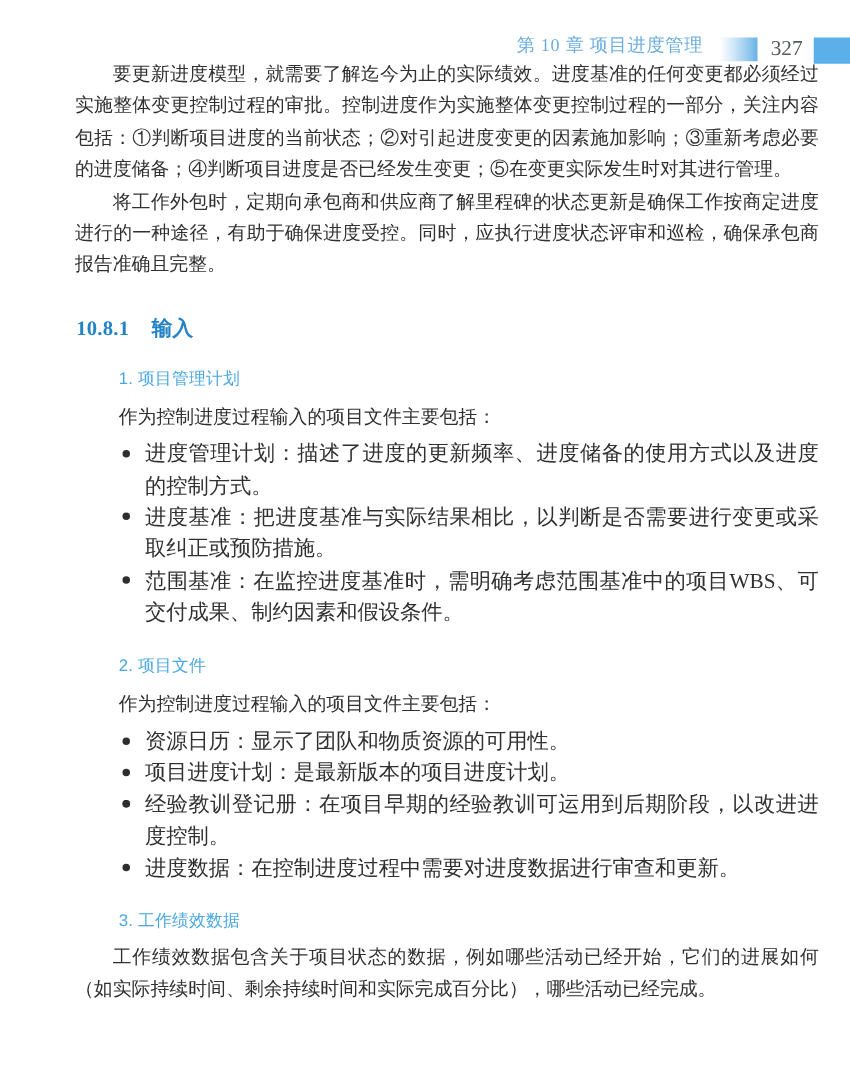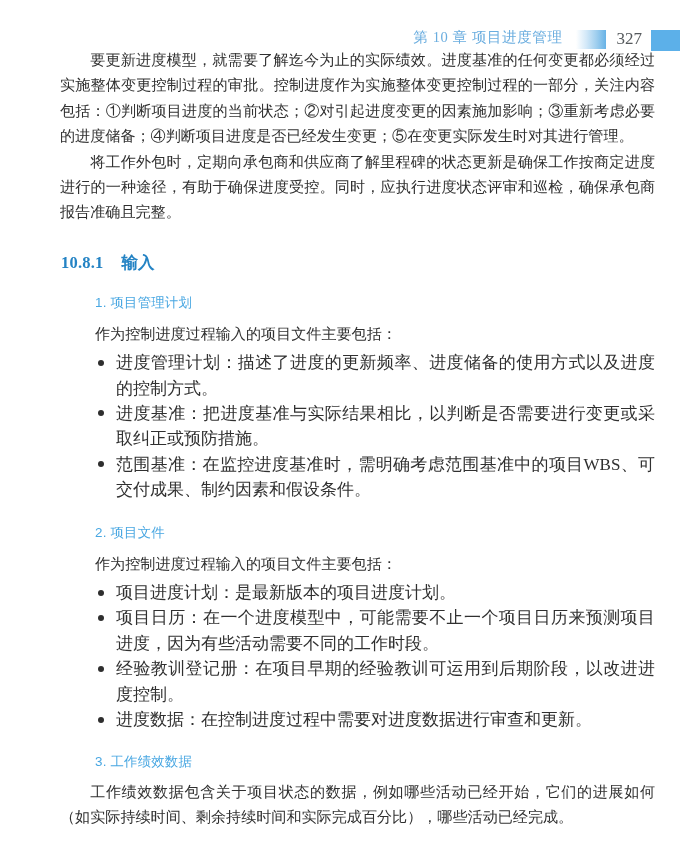--- a/index.html
+++ b/index.html
@@ -184,25 +184,28 @@
         </li>
       </ul>
     </div>
 
     <div class="h4">2. 项目文件</div>
     <div class="body-block">
       <p class="flat">作为控制进度过程输入的项目文件主要包括：</p>
       <ul class="bullets">
         <li>
           <span class="dot"></span>
+          <span>资源日历：显示了团队和物质资源的可用性。</span>
+        </li>
+        <li>
+          <span class="dot"></span>
           <span>项目进度计划：是最新版本的项目进度计划。</span>
         </li>
         <li>
           <span class="dot"></span>
-          <span>项目日历：在一个进度模型中，可能需要不止一个项目日历来预测项目进度，因为有些活动需要不同的工作时段。</span>
         </li>
         <li>
           <span class="dot"></span>
           <span>经验教训登记册：在项目早期的经验教训可运用到后期阶段，以改进进度控制。</span>
         </li>
         <li>
           <span class="dot"></span>
           <span>进度数据：在控制进度过程中需要对进度数据进行审查和更新。</span>
         </li>
       </ul>

